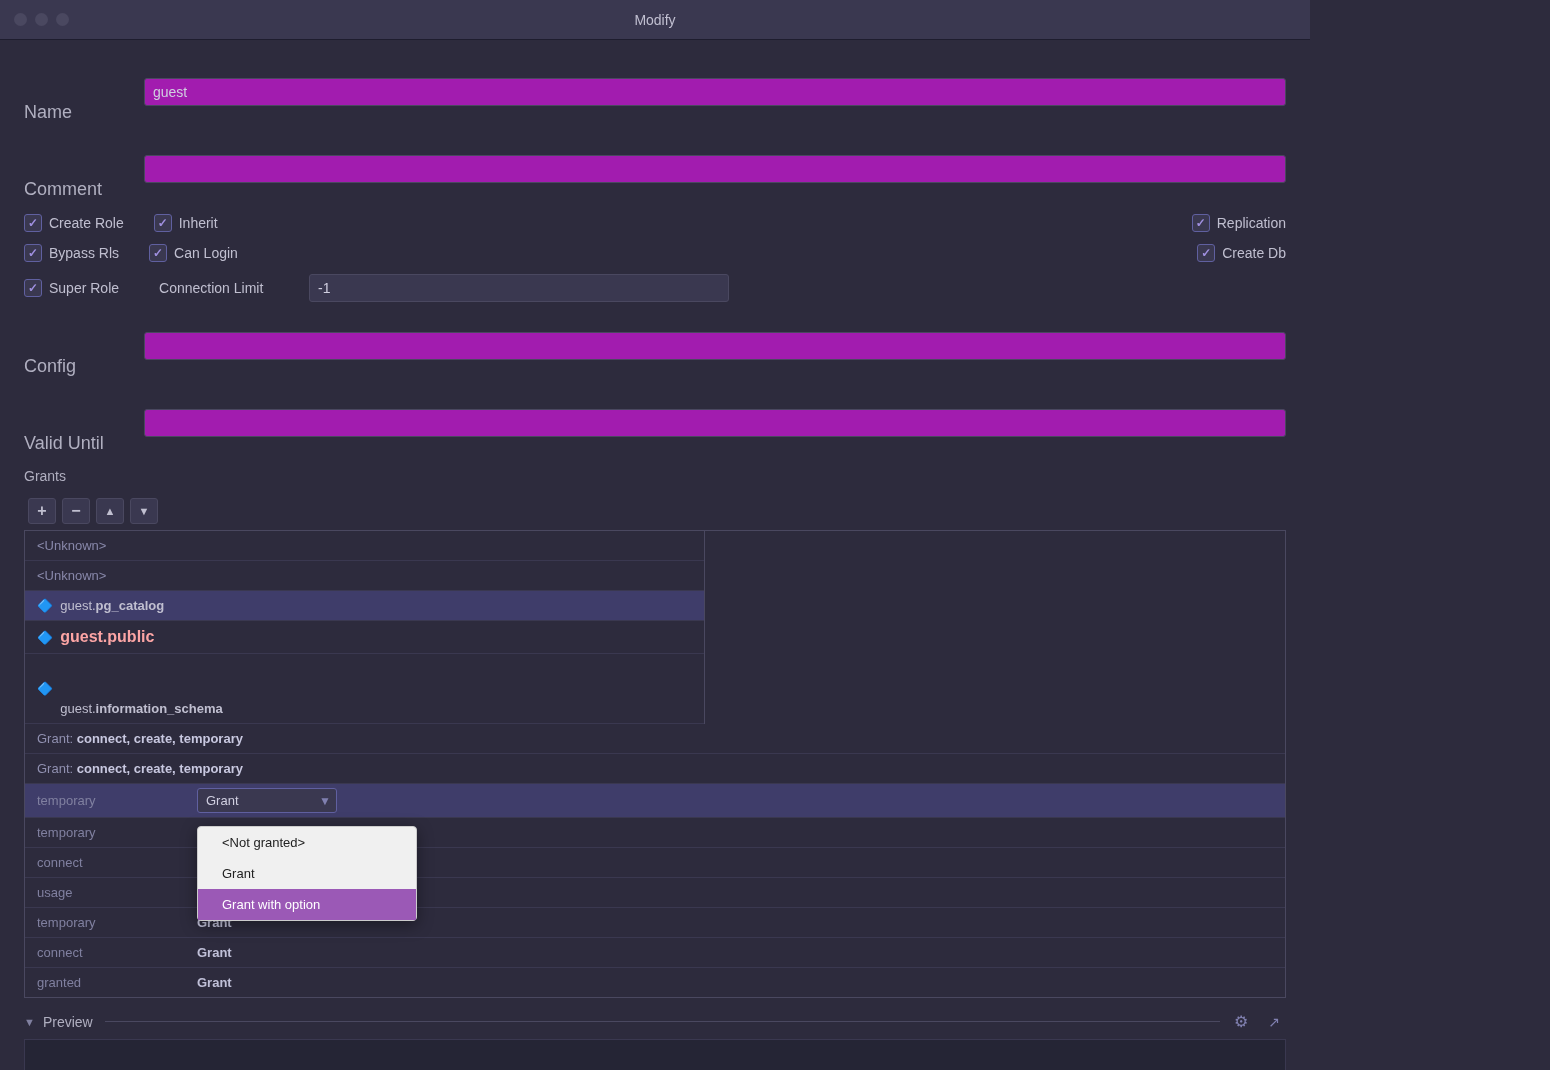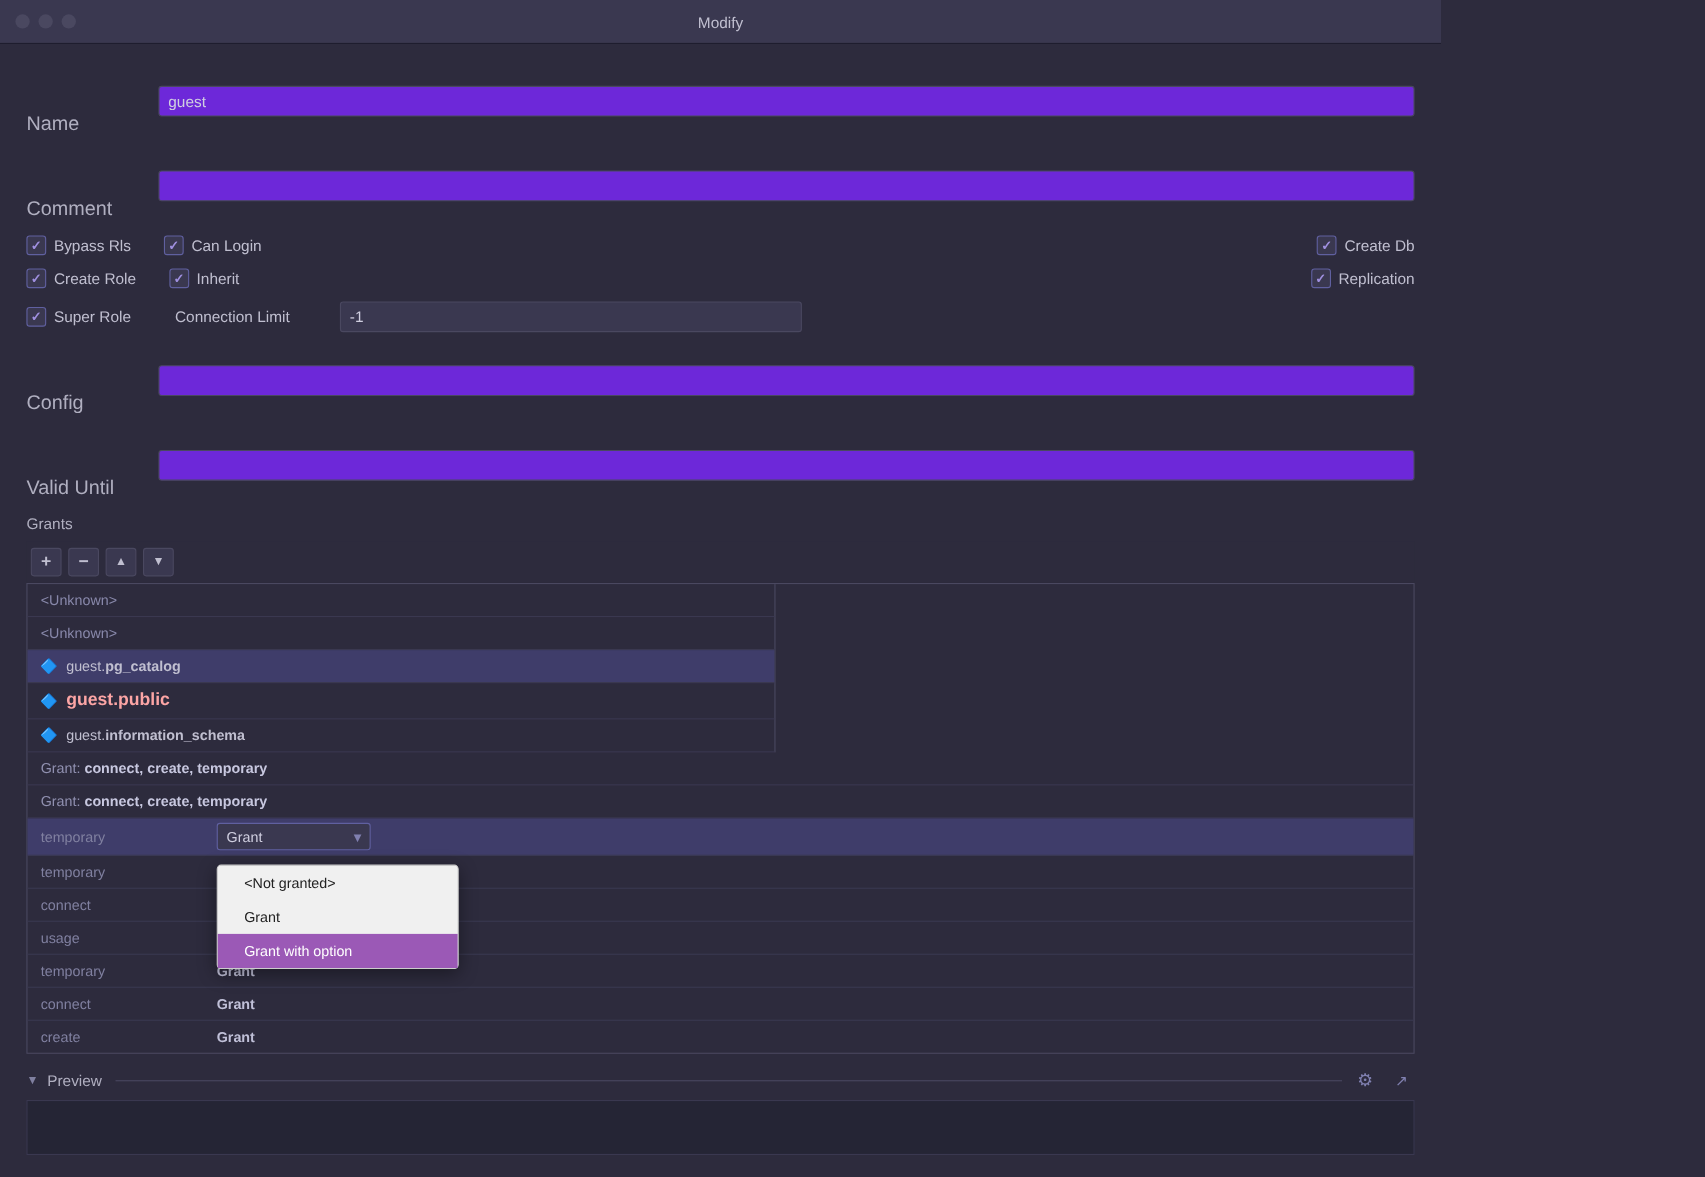--- a/index.html
+++ b/index.html
@@ -51,21 +51,21 @@
     }
     .form-label {
       color: #b0afc0;
       width: 120px;
       font-size: 18px;
       flex-shrink: 0;
       margin-top: 42px;
     }
     .form-input {
       flex: 1;
-      background: #6d28d9;
+      background: #a21caf;
       border: 1px solid #4a4860;
       color: #d0cfe0;
       padding: 5px 8px;
       font-size: 14px;
       border-radius: 3px;
       outline: none;
     }
     .checkboxes-row {
       display: flex;
       align-items: center;
@@ -263,44 +263,44 @@
   </div>
 
   <div class="form-row">
     <span class="form-label">Comment</span>
     <input class="form-input" type="text" value="" style="">
   </div>
 
   <div class="checkboxes-row">
     <div class="checkbox-item">
       <div class="checkbox-wrapper checked"></div>
-      <span class="checkbox-label">Bypass Rls</span>
+      <span class="checkbox-label">Create Role</span>
     </div>
     <div class="checkbox-item">
       <div class="checkbox-wrapper checked"></div>
-      <span class="checkbox-label">Can Login</span>
+      <span class="checkbox-label">Inherit</span>
     </div>
     <div class="checkbox-item right-group" style="margin-left:auto;">
       <div class="checkbox-wrapper checked"></div>
-      <span class="checkbox-label">Create Db</span>
+      <span class="checkbox-label">Replication</span>
     </div>
   </div>
 
   <div class="checkboxes-row">
     <div class="checkbox-item">
       <div class="checkbox-wrapper checked"></div>
-      <span class="checkbox-label">Create Role</span>
+      <span class="checkbox-label">Bypass Rls</span>
     </div>
     <div class="checkbox-item">
       <div class="checkbox-wrapper checked"></div>
-      <span class="checkbox-label">Inherit</span>
+      <span class="checkbox-label">Can Login</span>
     </div>
     <div class="checkbox-item right-group" style="margin-left:auto;">
       <div class="checkbox-wrapper checked"></div>
-      <span class="checkbox-label">Replication</span>
+      <span class="checkbox-label">Create Db</span>
     </div>
   </div>
 
   <div class="checkboxes-row">
     <div class="checkbox-item">
       <div class="checkbox-wrapper checked"></div>
       <span class="checkbox-label">Super Role</span>
     </div>
     <span class="cl-label">Connection Limit</span>
     <input class="cl-input" type="text" value="-1" style="">
@@ -343,21 +343,21 @@
           <span style="font-size:13px; color:#c0bfd0;">guest.<strong>pg_catalog</strong></span>
         </div>
 
         <div style="display:flex; align-items:center; padding:7px 12px; border-bottom:1px solid #3a3850;">
           <span style="color:#6699ee; margin-right:7px; font-size:13px;">🔷</span>
           <span style="font-size:16px; color:#fca5a5;font-weight:bold;">guest.<strong>public</strong></span>
         </div>
 
         <div style="display:flex; align-items:center; padding:7px 12px; border-bottom:1px solid #3a3850;">
           <span style="color:#6699ee; margin-right:7px; font-size:13px;">🔷</span>
-          <span style="font-size:13px; color:#c0bfd0;">guest.<strong>information_schema</strong></span>
+          <span style="font-size:13px; color:#c0bfd0;margin-top:40px;">guest.<strong>information_schema</strong></span>
         </div>
       </div>
 
       <div style="flex:1; position:relative;">
 
         <div style="padding:7px 12px; border-bottom:1px solid #3a3850; font-size:13px; color:#9090b0;">
           <span>Grant: </span><strong style="color:#c8c8e0;">connect, create, temporary</strong>
         </div>
 
         <div style="padding:7px 12px; border-bottom:1px solid #3a3850; font-size:13px; color:#9090b0;">
@@ -399,21 +399,21 @@
           <span style="color:#8080a0; font-size:13px; width:160px;">temporary</span>
           <strong style="font-size:13px; color:#c0c0d8;">Grant</strong>
         </div>
 
         <div style="display:flex; align-items:center; padding:7px 12px; border-bottom:1px solid #3a3850;">
           <span style="color:#8080a0; font-size:13px; width:160px;">connect</span>
           <strong style="font-size:13px; color:#c0c0d8;">Grant</strong>
         </div>
 
         <div style="display:flex; align-items:center; padding:7px 12px;">
-          <span style="color:#8080a0; font-size:13px; width:160px;">create</span>
+          <span style="color:#8080a0; font-size:13px; width:160px;">granted</span>
           <strong style="font-size:13px; color:#c0c0d8;">Grant</strong>
         </div>
       </div>
     </div>
 
     <div class="preview-section">
       <div class="preview-header">
         <span class="preview-toggle">▼</span>
         <span class="preview-label">Preview</span>
         <div class="preview-line"></div>

